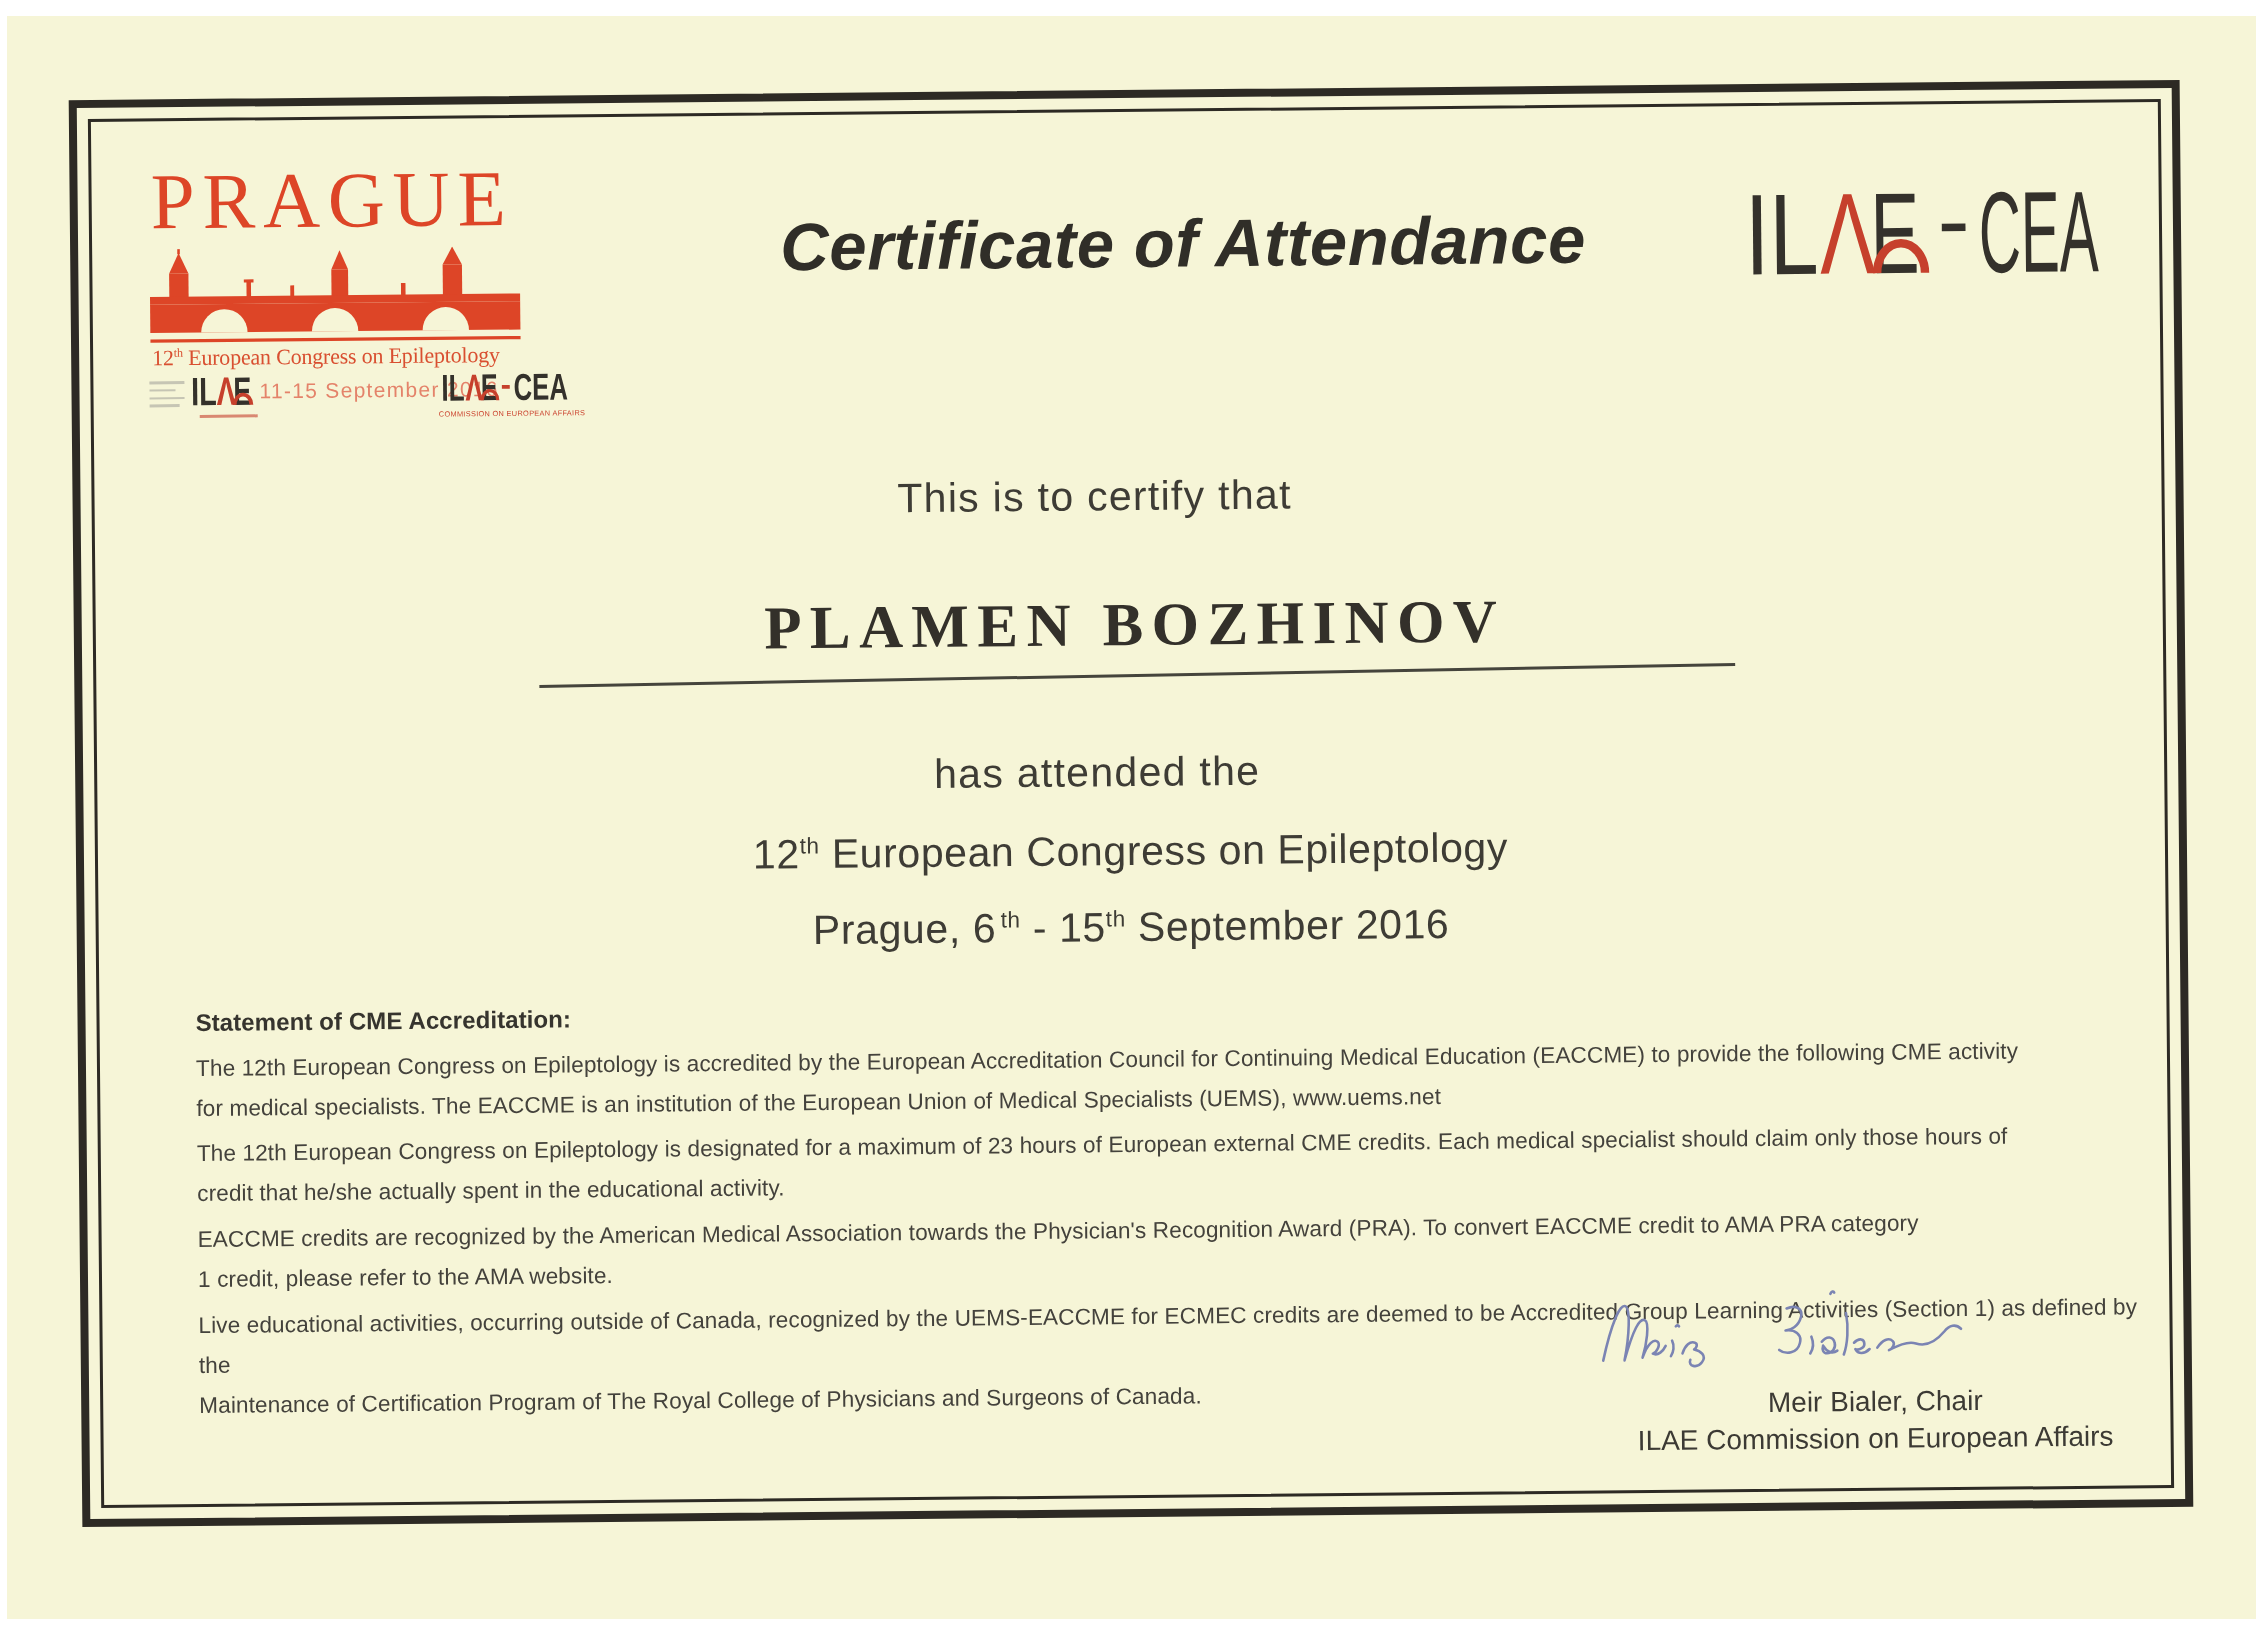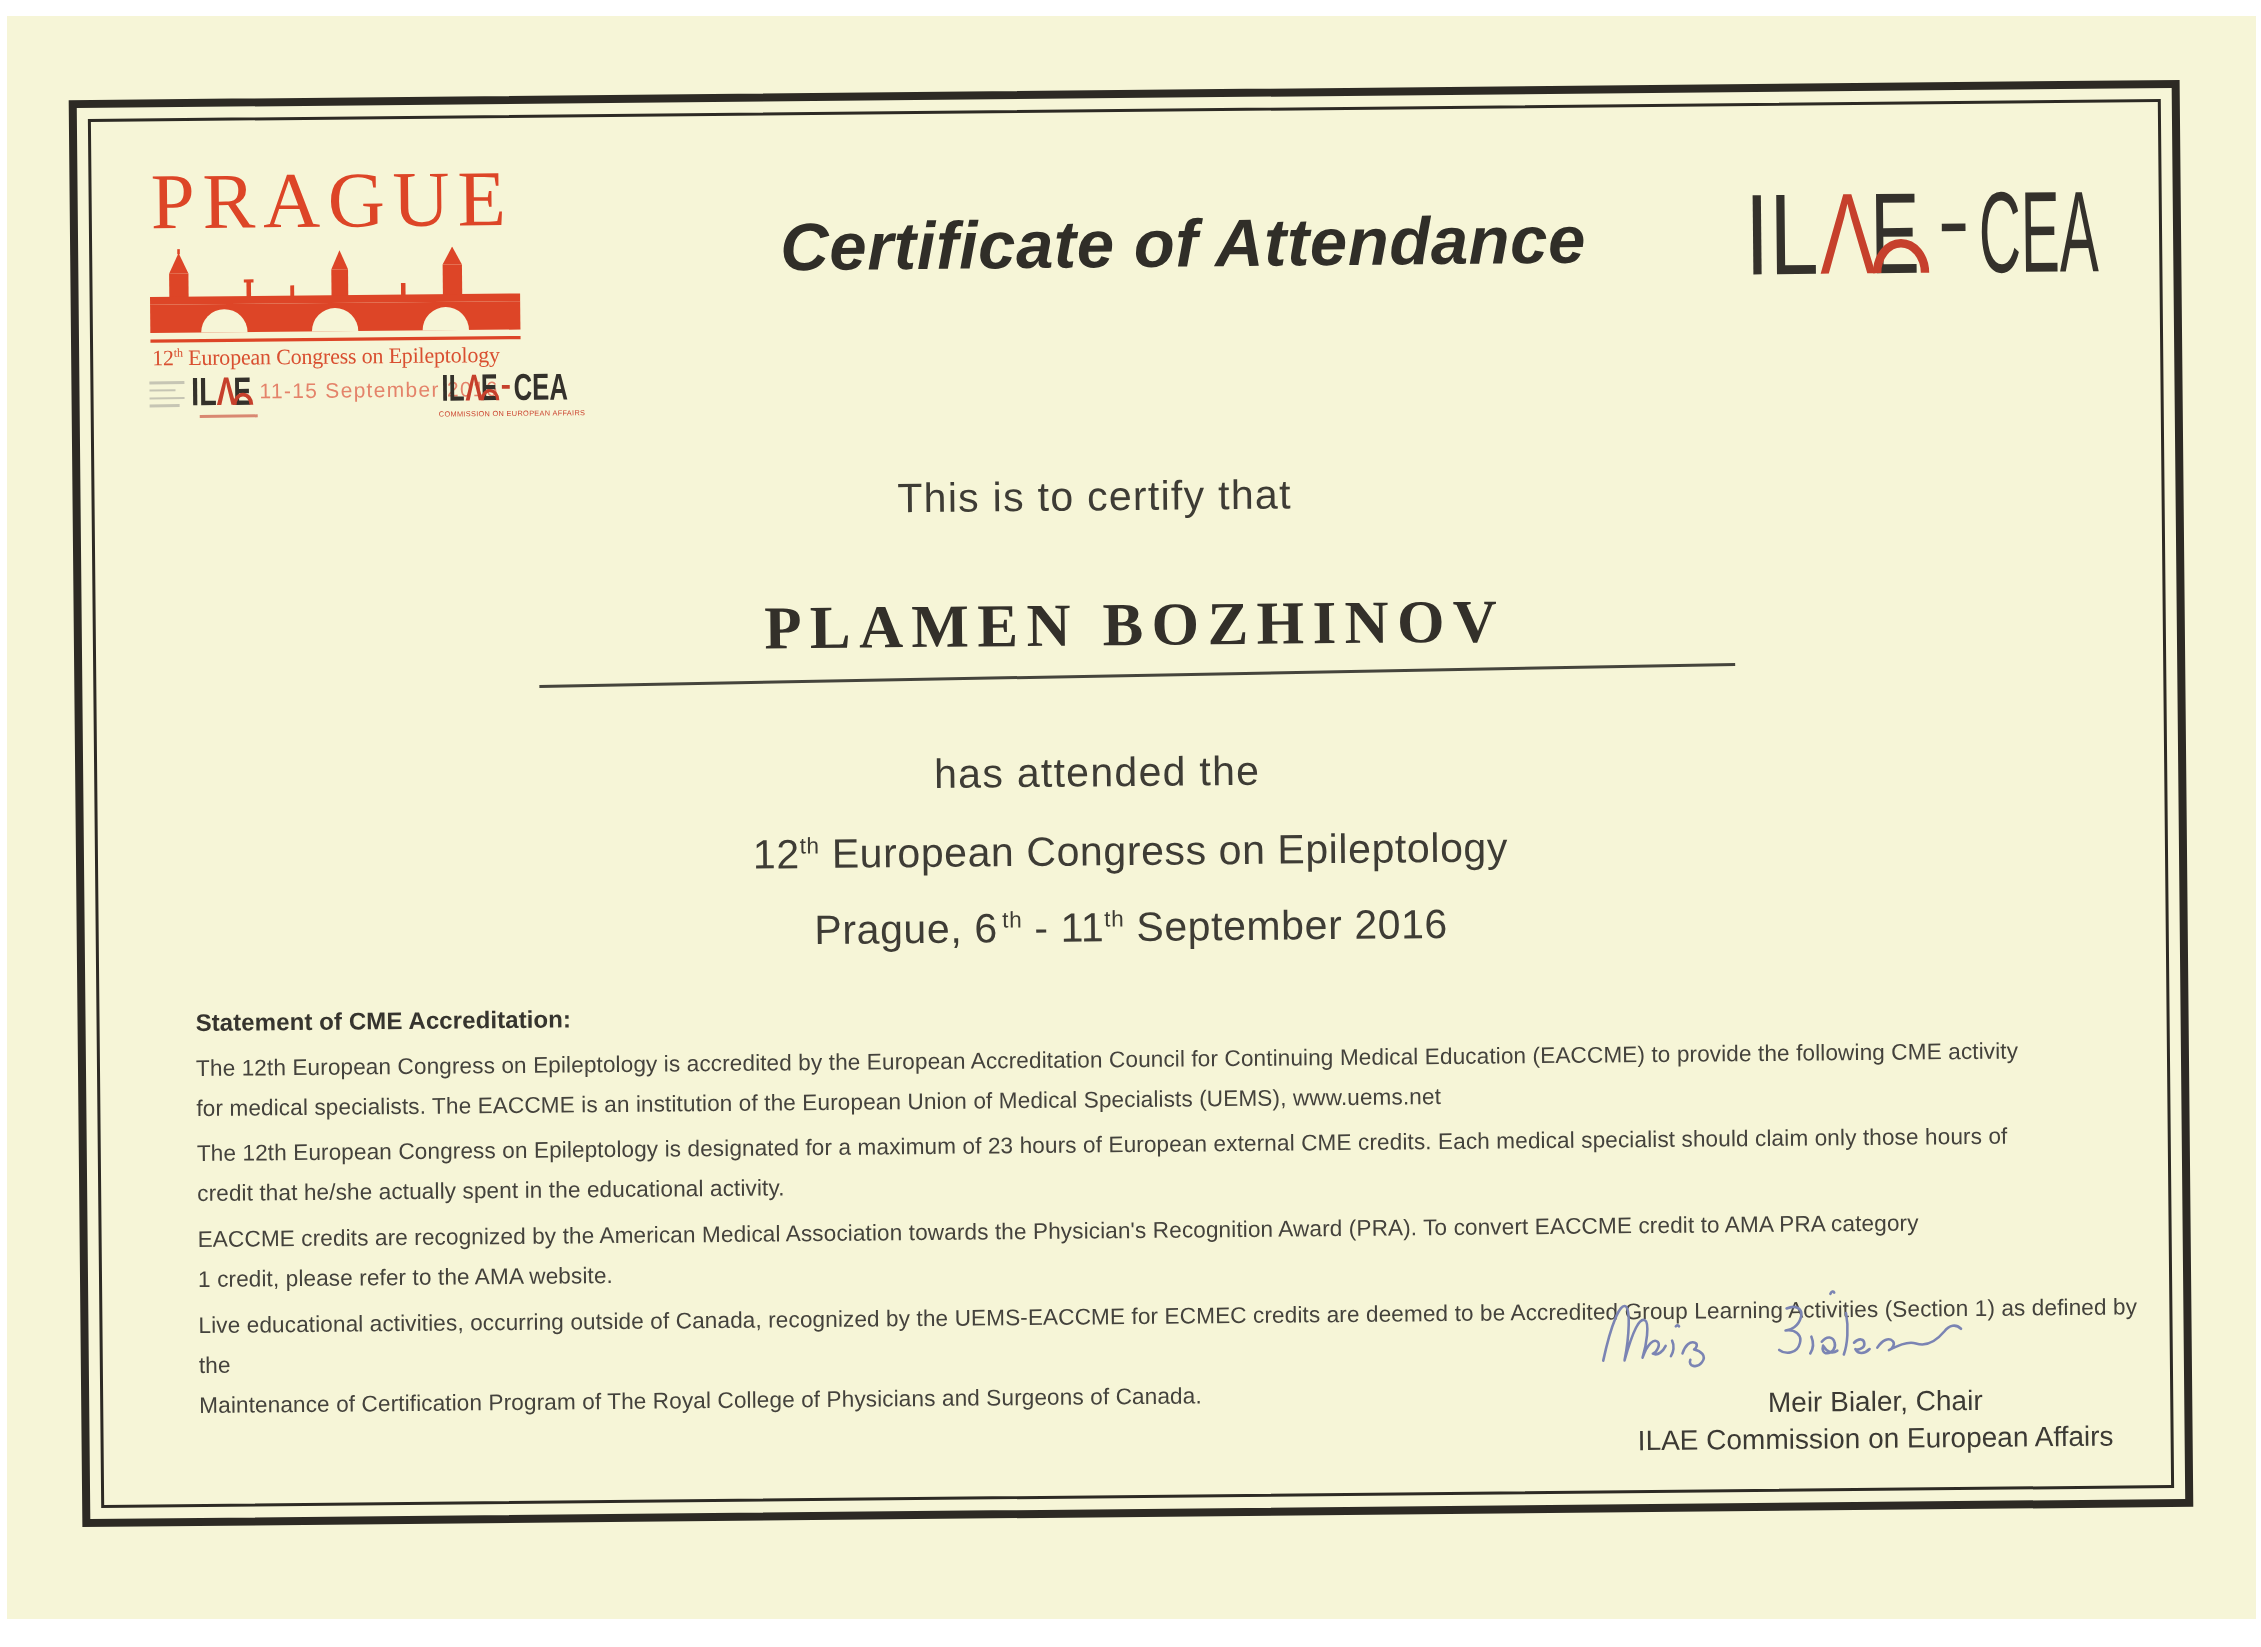--- a/index.html
+++ b/index.html
@@ -192,21 +192,21 @@
   <div class="name">PLAMEN BOZHINOV</div>
   <div class="name-underline"></div>
 
   <div class="attended">has attended the</div>
 
   <div class="congress-line">
     <span>12</span><span class="sup">th</span><span> European Congress on Epileptology</span>
   </div>
 
   <div class="date-line">
-    <span>Prague, </span><span class="spread">6</span><span class="sup">th</span><span> - </span><span>11</span><span class="sup">th</span><span> September 2016</span>
+    <span>Prague, </span><span class="spread">6</span><span class="sup">th</span><span> - </span><span>15</span><span class="sup">th</span><span> September 2016</span>
   </div>
 
   <div class="statement">
     <h3>Statement of CME Accreditation:</h3>
     <p>The 12th European Congress on Epileptology is accredited by the European Accreditation Council for Continuing Medical Education (EACCME) to provide the following CME activity
 for medical specialists. The EACCME is an institution of the European Union of Medical Specialists (UEMS), www.uems.net</p>
     <p>The 12th European Congress on Epileptology is designated for a maximum of 23 hours of European external CME credits. Each medical specialist should claim only those hours of
 credit that he/she actually spent in the educational activity.</p>
     <p>EACCME credits are recognized by the American Medical Association towards the Physician's Recognition Award (PRA). To convert EACCME credit to AMA PRA category
 1 credit, please refer to the AMA website.</p>

